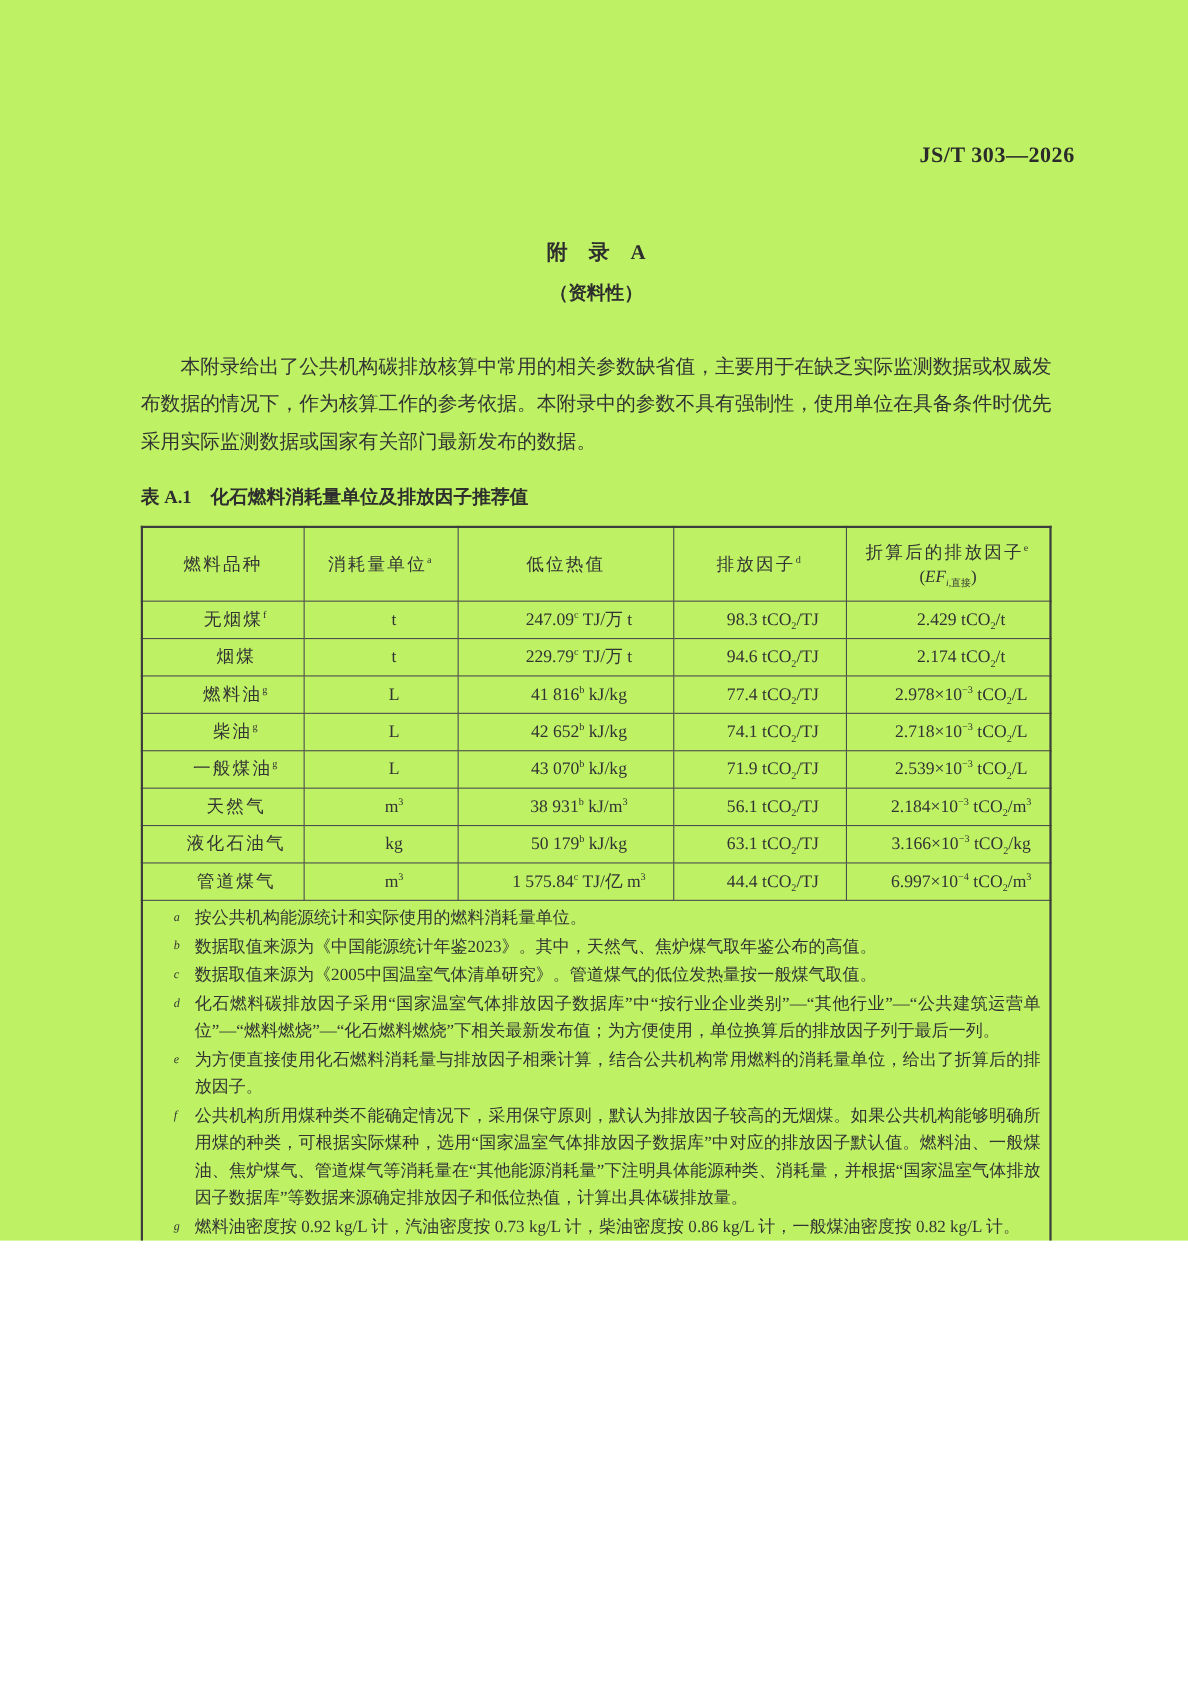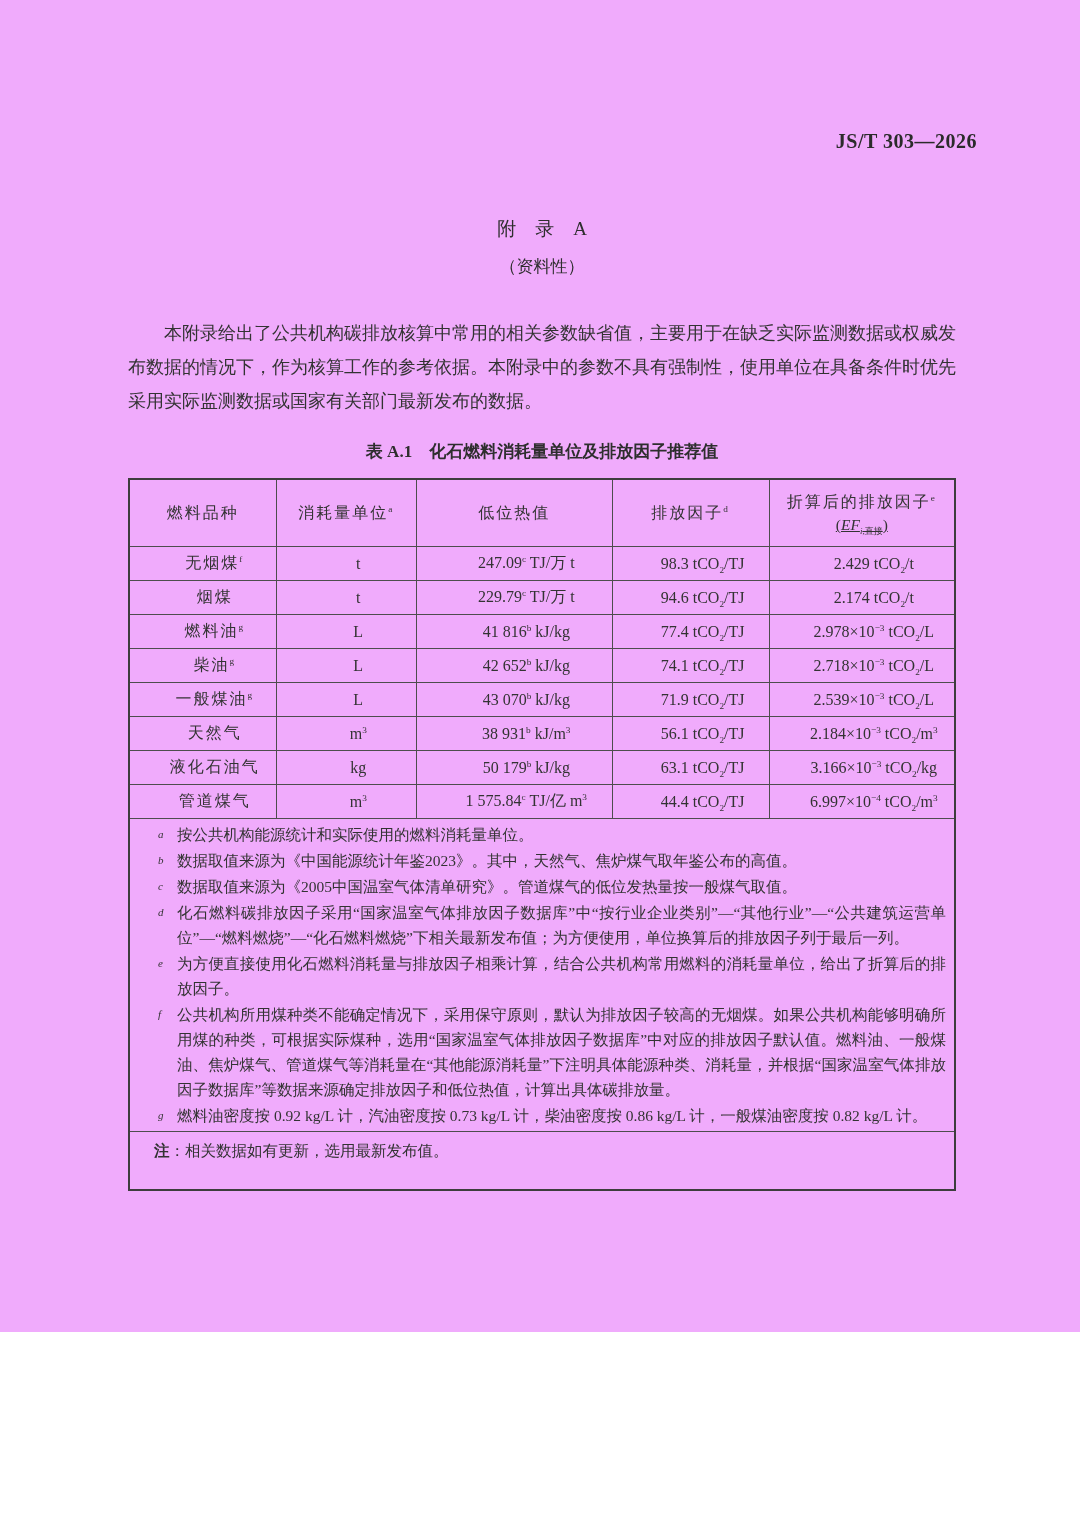--- a/index.html
+++ b/index.html
@@ -1,49 +1,49 @@
 <!DOCTYPE html>
 <html><head>
 <meta charset="utf-8">
 <style>
   html,body { margin:0; padding:0; background:#ffffff; }
   .page {
-    position:relative; width:1080px; height:1332px; background:#f0abfc;
+    position:relative; width:1080px; height:1128px; background:#bef264;
     font-family:"Liberation Serif","DejaVu Serif",serif; color:#333333;
     overflow:hidden;
   }
   .doc-code {
     position:absolute; top:130px; right:103px;
     font-size:20px; font-weight:bold; letter-spacing:0.5px; color:#2b2b2b;
   }
   .content { position:absolute; left:128px; top:0; width:828px; }
-  .appendix-head { margin-top:216px; text-align:center; font-weight:normal; color:#2e2e2e; }
+  .appendix-head { margin-top:216px; text-align:center; font-weight:bold; color:#2e2e2e; }
   .ah1 { font-size:19px; margin-bottom:13px; }
   .ah2 { font-size:17px; margin-bottom:13px; }
   .ah3 { font-size:17.5px; }
   .intro {
     margin:38px 0 0 0; font-size:18px; line-height:34px;
     text-align:justify; text-indent:2em; color:#333333;
   }
-  .table-title { margin-top:22px; text-align:center; font-weight:bold; font-size:17px; color:#2e2e2e; }
+  .table-title { margin-top:22px; font-weight:bold; font-size:17px; color:#2e2e2e; }
   table.a1 {
     width:100%; border-collapse:collapse; table-layout:fixed;
     margin-top:15px; border:2px solid #3d3d3d;
   }
   .col1{width:17.8%}.col2{width:17.0%}.col3{width:23.7%}.col4{width:19.0%}.col5{width:22.5%}
   table.a1 th, table.a1 td {
     border:1px solid #4d4d4d; text-align:center; vertical-align:middle;
     font-size:16px; font-weight:normal; padding:2px 4px; color:#333333;
   }
   table.a1 thead th { height:62px; letter-spacing:2px; }
   table.a1 tbody td { height:29px;padding-left:28px; }
   td.c-name { letter-spacing:2px; }
   sup { font-size:0.58em; vertical-align:super; line-height:0; }
   sub { font-size:0.58em; vertical-align:sub; line-height:0; }
-  .ef-sub { letter-spacing:0; font-size:15.5px; margin-top:3px;text-decoration:underline; }
+  .ef-sub { letter-spacing:0; font-size:15.5px; margin-top:3px; }
   .ef-sub i { font-family:"Liberation Serif","DejaVu Serif",serif; }
   td.fn-cell { text-align:left; padding:7px 8px 9px 0; }
   .footnote {
     position:relative; padding-left:43px; padding-right:4px;
     font-size:15.5px; line-height:25px; text-align:justify; margin:1px 0;
   }
   .fn-marker {
     position:absolute; left:24px; top:0; font-size:11px; font-style:italic; line-height:25px;
   }
   tr.note-row td { text-align:left; padding:9px 8px 27px 24px; font-size:15.5px; height:auto; }

